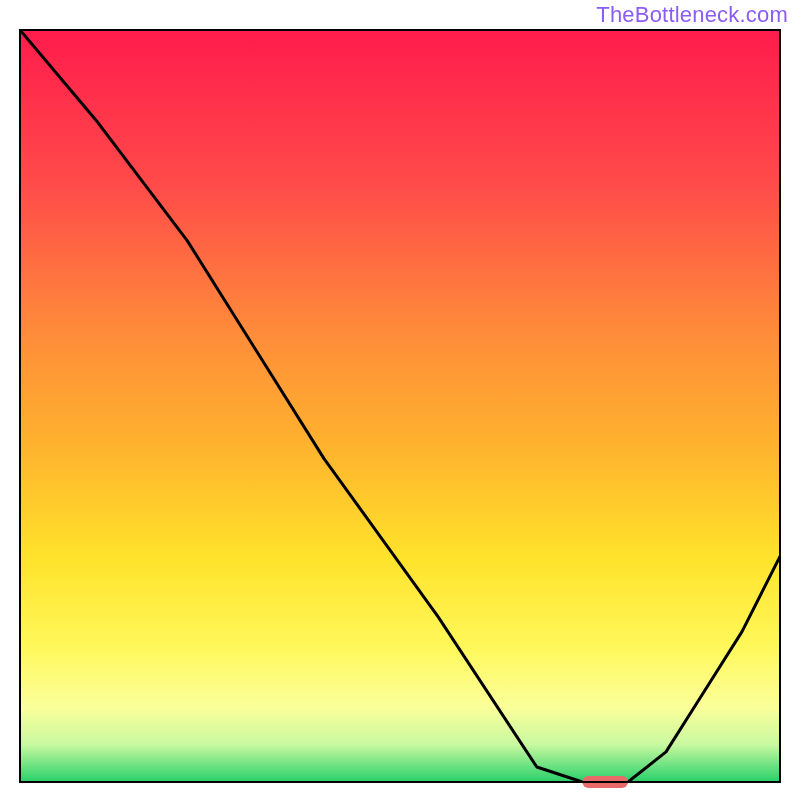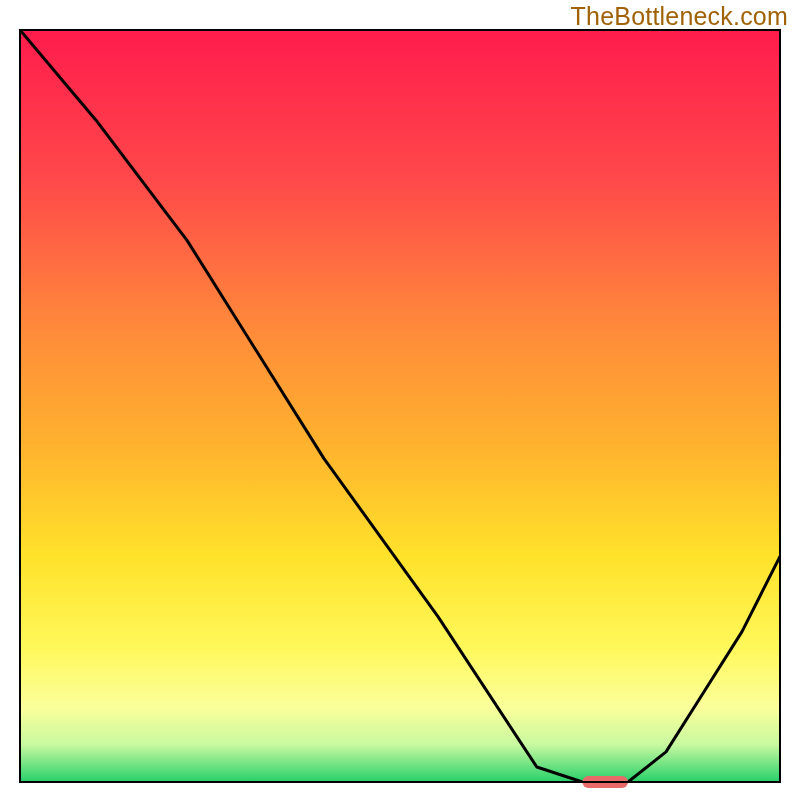--- a/index.html
+++ b/index.html
@@ -13,22 +13,22 @@
   }
   .chart-wrap {
     position: relative;
     width: 800px;
     height: 800px;
   }
   .attribution {
     position: absolute;
     top: 2px;
     right: 12px;
-    color: #a16207;
-    font-size: 25px;
+    color: #8b5cf6;
+    font-size: 22px;
     letter-spacing: 0.2px;
   }
   svg.plot {
     position: absolute;
     left: 0;
     top: 0;
     width: 800px;
     height: 800px;
   }
   .plot-frame {

